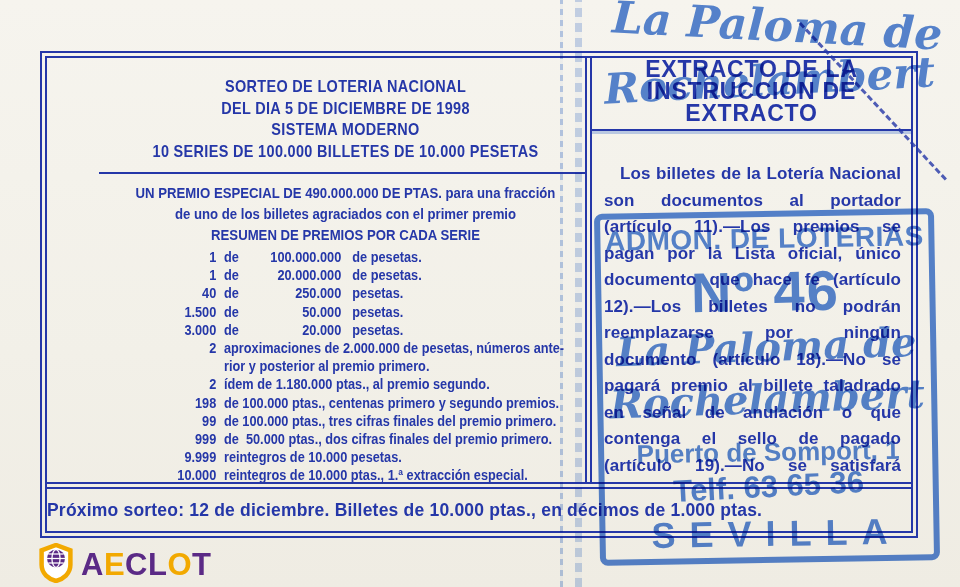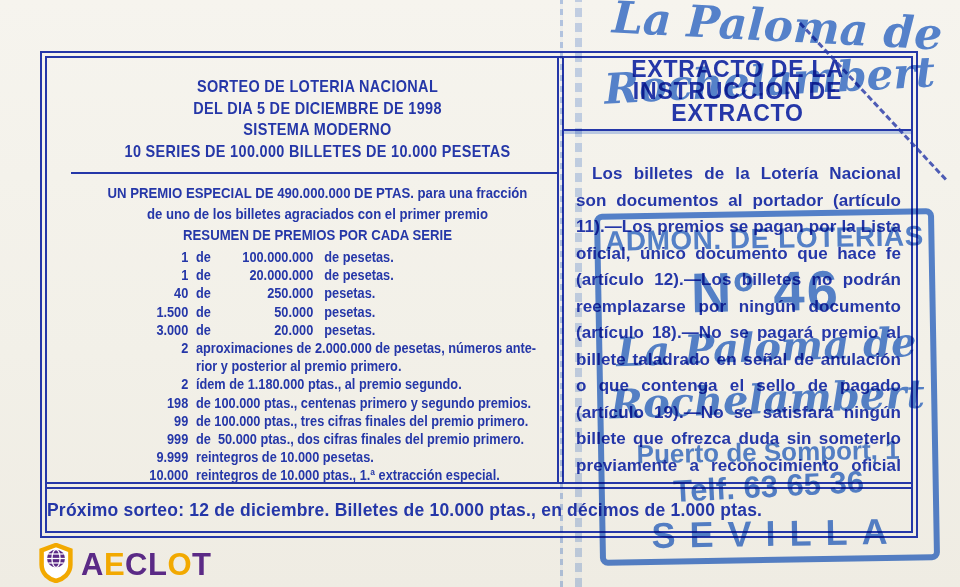--- a/index.html
+++ b/index.html
@@ -5,21 +5,21 @@
   html,body{margin:0;padding:0;}
   body{width:960px;height:587px;overflow:hidden;font-family:"Liberation Sans",sans-serif;}
   .page{position:relative;width:960px;height:587px;background:#f3f1ea;
         background-image:linear-gradient(180deg,#f6f4ee 0%,#f2f0e8 60%,#efece3 100%);overflow:hidden;}
   .ink{color:#2537a8;}
 
   
   .ticket{position:absolute;left:40px;top:51px;width:878px;height:487px;box-sizing:border-box;
           border:7px double #2537a8;display:flex;flex-direction:column;}
   .main{flex:1;display:flex;min-height:0;}
-  .left-col{width:510px;box-sizing:border-box;padding:14px 8px 0 24px;overflow:hidden;}
+  .left-col{width:510px;box-sizing:border-box;padding:14px 8px 0 24px;overflow:hidden;margin-left:28px;}
   .vdivider{width:0;border-left:7px double #2537a8;}
   .right-col{flex:1;display:flex;flex-direction:column;min-width:0;overflow:hidden;}
   .footer-band{border-top:7px double #2537a8;height:42px;display:flex;align-items:center;justify-content:flex-start;}
   .footer-text{font-size:17.5px;font-weight:bold;letter-spacing:.2px;}
 
   
   .condense{width:580px;transform:scaleX(.85);transform-origin:0 0;}
   .hdr{ text-align:center;font-weight:bold;font-size:17px;line-height:21.5px;letter-spacing:.4px;
         padding:4px 0 10px 0;border-bottom:2.5px solid #2537a8;}
   .prize{padding-top:8px;font-weight:bold;}

